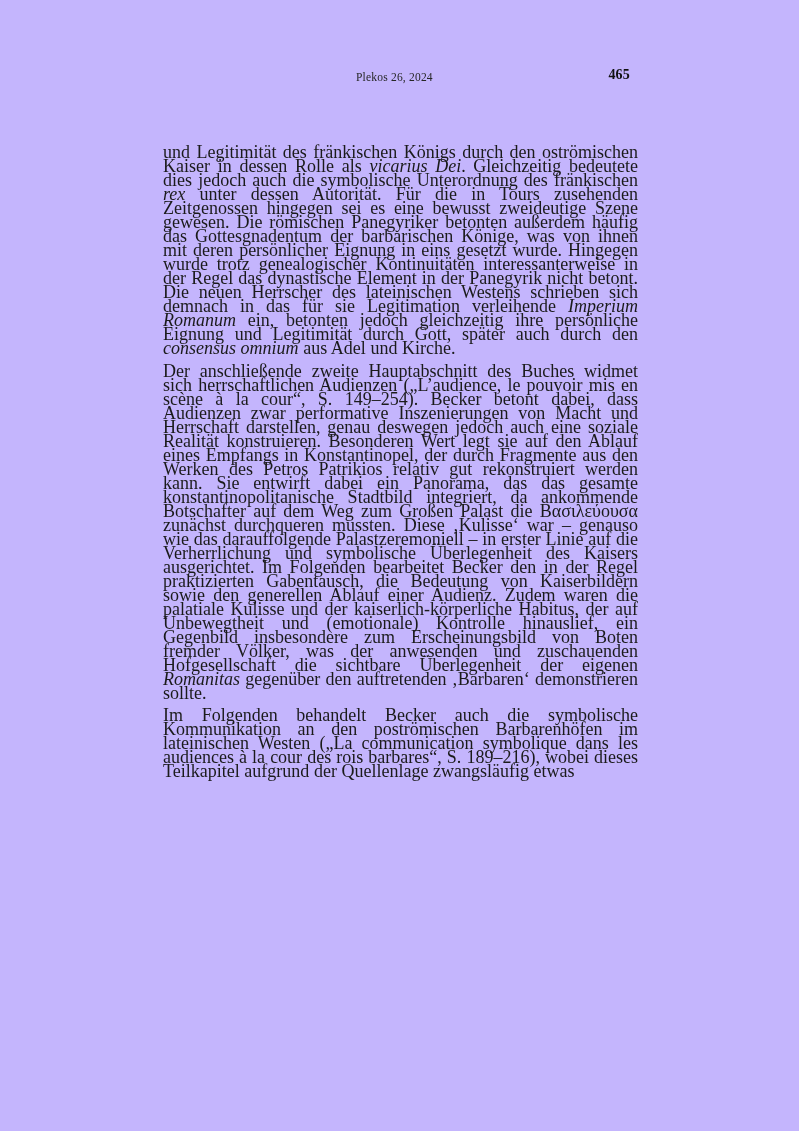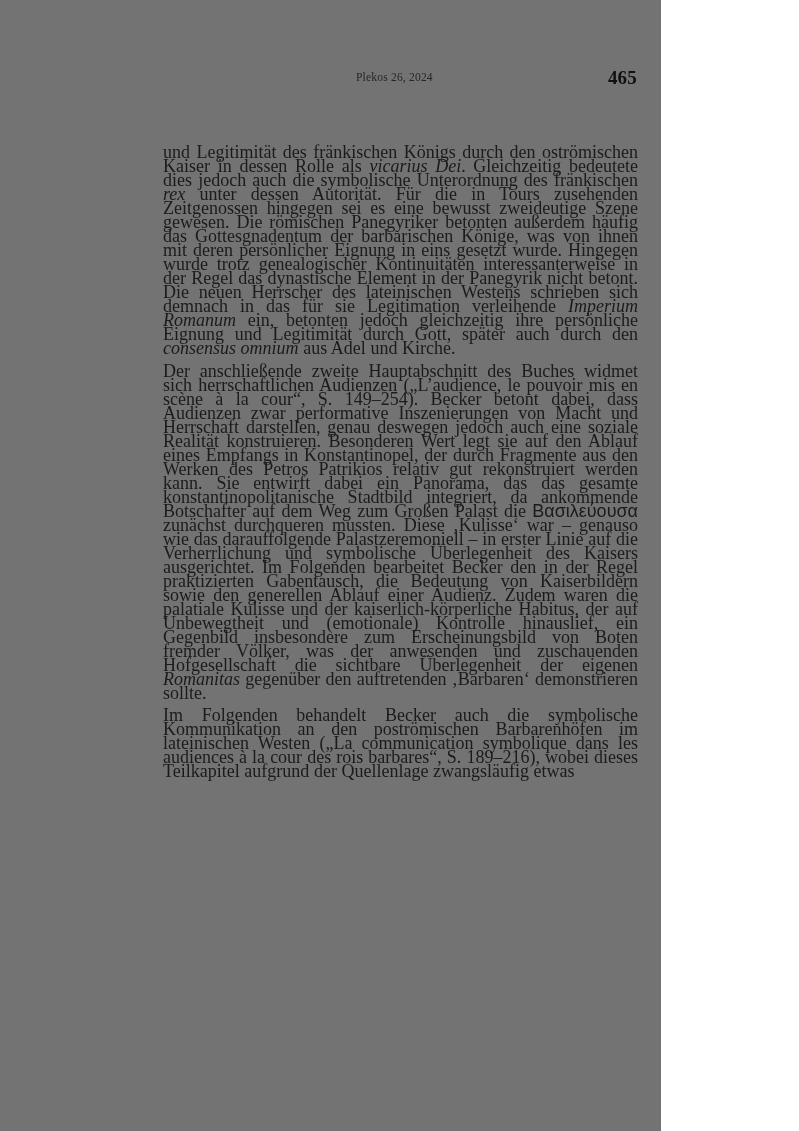--- a/index.html
+++ b/index.html
@@ -6,23 +6,23 @@
     margin: 0;
     padding: 0;
     background: #ffffff;
   }
   body {
     font-family: "Liberation Serif", "DejaVu Serif", serif;
     color: #1a1a1a;
   }
   .page {
     position: relative;
-    width: 661px;
+    width: 799px;
     height: 1131px;
-    background: #737373;
+    background: #c4b5fd;
     overflow: hidden;
   }
   
   .running-head {
     position: absolute;
     top: 71px;
     left: 163px;
     width: 474px;
     height: 20px;
   }
@@ -30,23 +30,23 @@
     position: absolute;
     left: 193px;
     top: 0;
     font-size: 11.5px;
     letter-spacing: 0.2px;
     color: #262626;
     white-space: nowrap;
   }
   .running-head .folio {
     position: absolute;
-    right: 0;
+    right: 7px;
     top: -4px;
-    font-size: 19px;
+    font-size: 14px;
     font-weight: bold;
     color: #111111;
     letter-spacing: 0.2px;
   }
   
   .textblock {
     position: absolute;
     top: 145px;
     left: 163px;
     width: 475px;
@@ -61,21 +61,21 @@
     color: #1b1b1b;
     word-spacing: 0.1px;
   }
   p.para:last-child {
     margin-bottom: 16px;
   }
   i, em {
     font-style: italic;
   }
   .grk {
-    font-family: Liberation Sans, sans-serif;
+    font-family: Liberation Serif, serif;
   }
 </style>
 </head>
 <body>
 
 <div class="page">
 
   <div class="running-head">
     <span class="journal">Plekos 26, 2024</span>
     <span class="folio">465</span>

